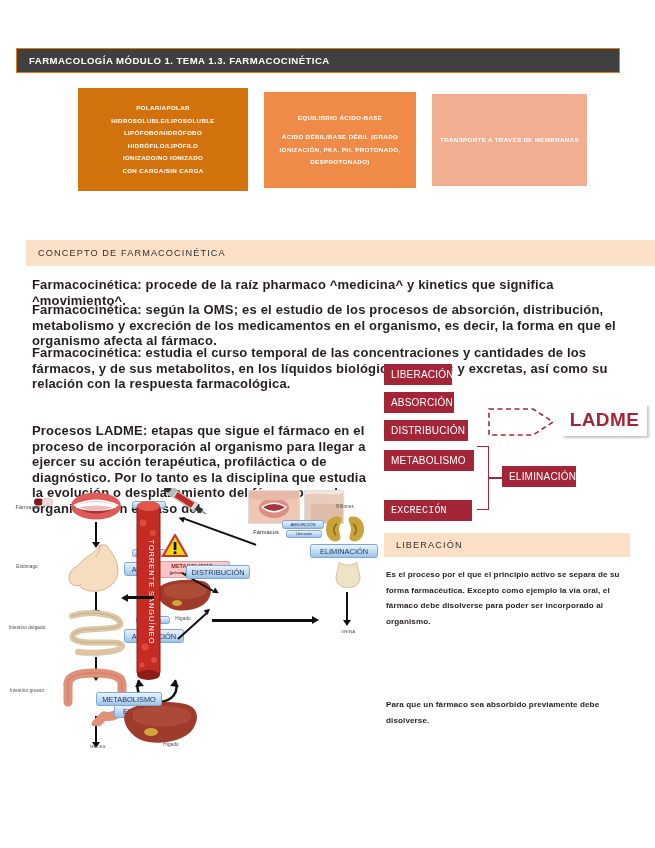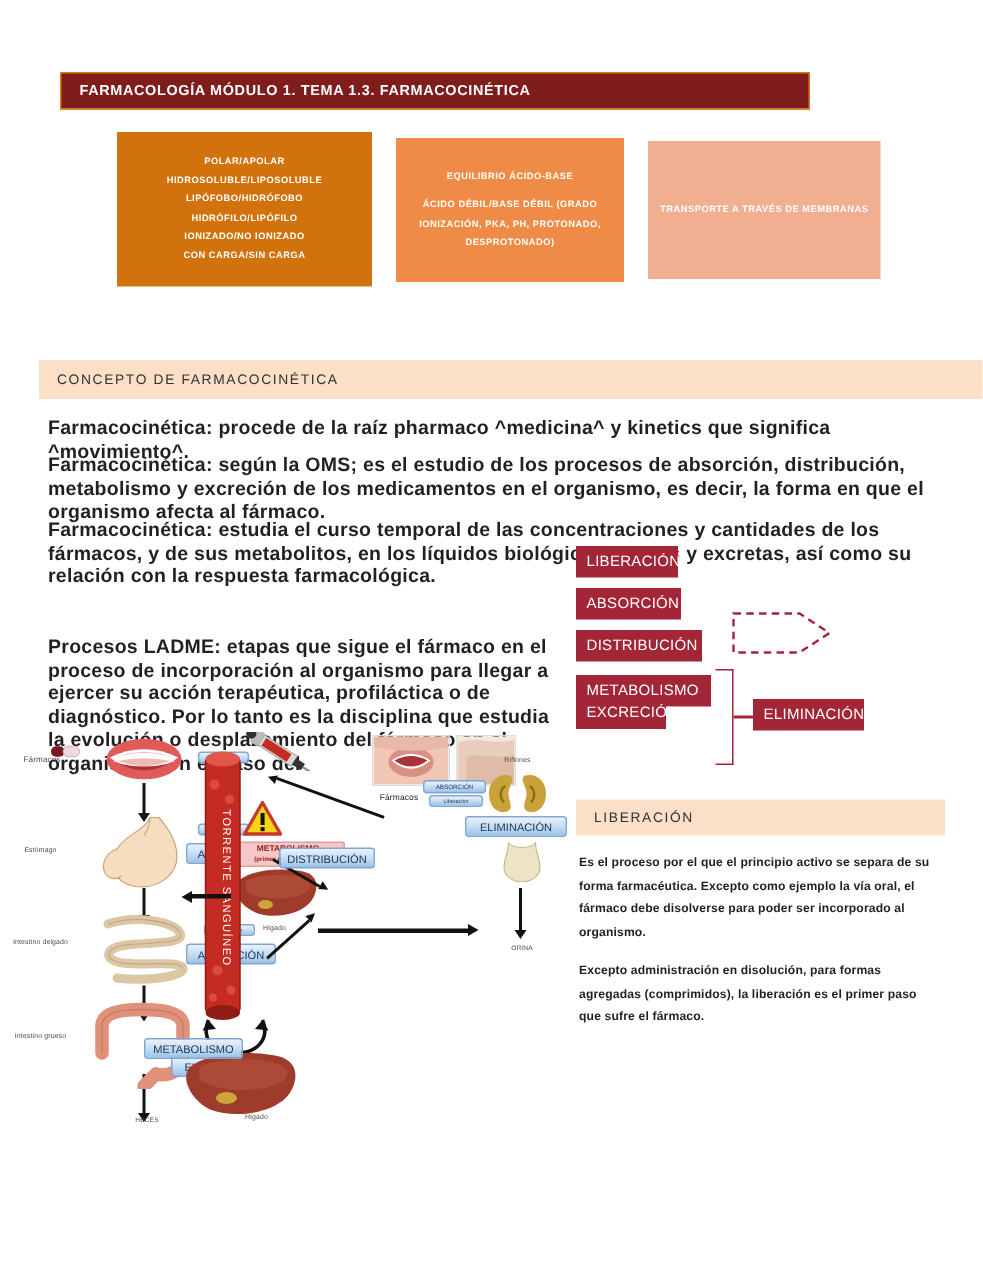--- a/index.html
+++ b/index.html
@@ -9,22 +9,22 @@
     background:#ffffff;
     font-family:"Liberation Sans", sans-serif;
     color:#231f20;
     overflow:hidden;
     position:relative;
   }
   .page{position:relative;width:655px;height:848px;}
 
   
   .title-bar{
-    position:absolute;left:40px;top:48px;width:500px;height:25px;
-    background:#7f1d1d;
+    position:absolute;left:16px;top:48px;width:604px;height:25px;
+    background:#404040;
     border:1px solid #E07B13;
     box-sizing:border-box;
     display:flex;align-items:center;
     padding-left:12px;
   }
   .title-bar .t{
     font-size:9.6px;font-weight:bold;color:#ffffff;letter-spacing:.45px;
     white-space:nowrap;
   }
 
@@ -78,21 +78,21 @@
     display:flex;align-items:center;
     padding:0 7px;box-sizing:border-box;height:21px;
     font-size:10px;letter-spacing:.2px;
     font-variant:small-caps;
     white-space:nowrap;
   }
   #st-l{left:384px;top:364px;width:68px;}
   #st-a{left:384px;top:392px;width:70px;}
   #st-d{left:384px;top:420px;width:84px;}
   #st-m{left:384px;top:450px;width:90px;}
-  #st-e{left:384px;top:465px;width:60px;}
+  #st-e{left:384px;top:500px;width:88px;font-family:Liberation Mono, monospace;}
   #st-elim{left:502px;top:466px;width:74px;}
 
   
   .brace{
     position:absolute;left:477px;top:446px;width:12px;height:64px;
     border:1.6px solid #A32638;border-left:none;box-sizing:border-box;
   }
   .brace-stem{
     position:absolute;left:489px;top:477px;width:13px;height:1.6px;background:#A32638;
   }
@@ -213,26 +213,27 @@
   <div class="stage" id="st-e">EXCRECIÓN</div>
   <div class="brace"></div>
   <div class="brace-stem"></div>
   <div class="stage" id="st-elim">ELIMINACIÓN</div>
 
   <div class="dash-arrow">
     <svg viewBox="0 0 70 34" width="70" height="34">
       <path d="M2,4 L46,4 L66,17 L46,30 L2,30 Z" fill="none" stroke="#A32638" stroke-width="1.6" stroke-dasharray="5,3.5"></path>
     </svg>
   </div>
+  <div class="ladme-word">LADME</div>
 
   <div class="band" id="band-liberacion">
     <span class="bt">LIBERACIÓN</span>
   </div>
   <div class="rpara" id="rp1">Es el proceso por el que el principio activo se separa de su forma farmacéutica. Excepto como ejemplo la vía oral, el fármaco debe disolverse para poder ser incorporado al organismo.</div>
-  <div class="rpara" id="rp2">Excepto administración en disolución, para formas agregadas (comprimidos), la liberación es el primer paso que sufre el fármaco.</div>
+  <div class="rpara" id="rp3">Para que un fármaco sea absorbido previamente debe disolverse.</div>
 
   <div class="diagram">
 
     <div class="pill">
       <svg viewBox="0 0 20 10" width="20" height="10">
         <rect x="0" y="1.5" width="9" height="7" rx="3.4" fill="#7e1620"></rect>
         <rect x="8" y="1.5" width="11" height="7" rx="3.4" fill="#f0d9dd" stroke="#b08a90" stroke-width=".4"></rect>
       </svg>
     </div>
     <div class="dlabel" style="left:0px;top:12px;width:40px;font-size:5.4px;">Fármacos</div>

